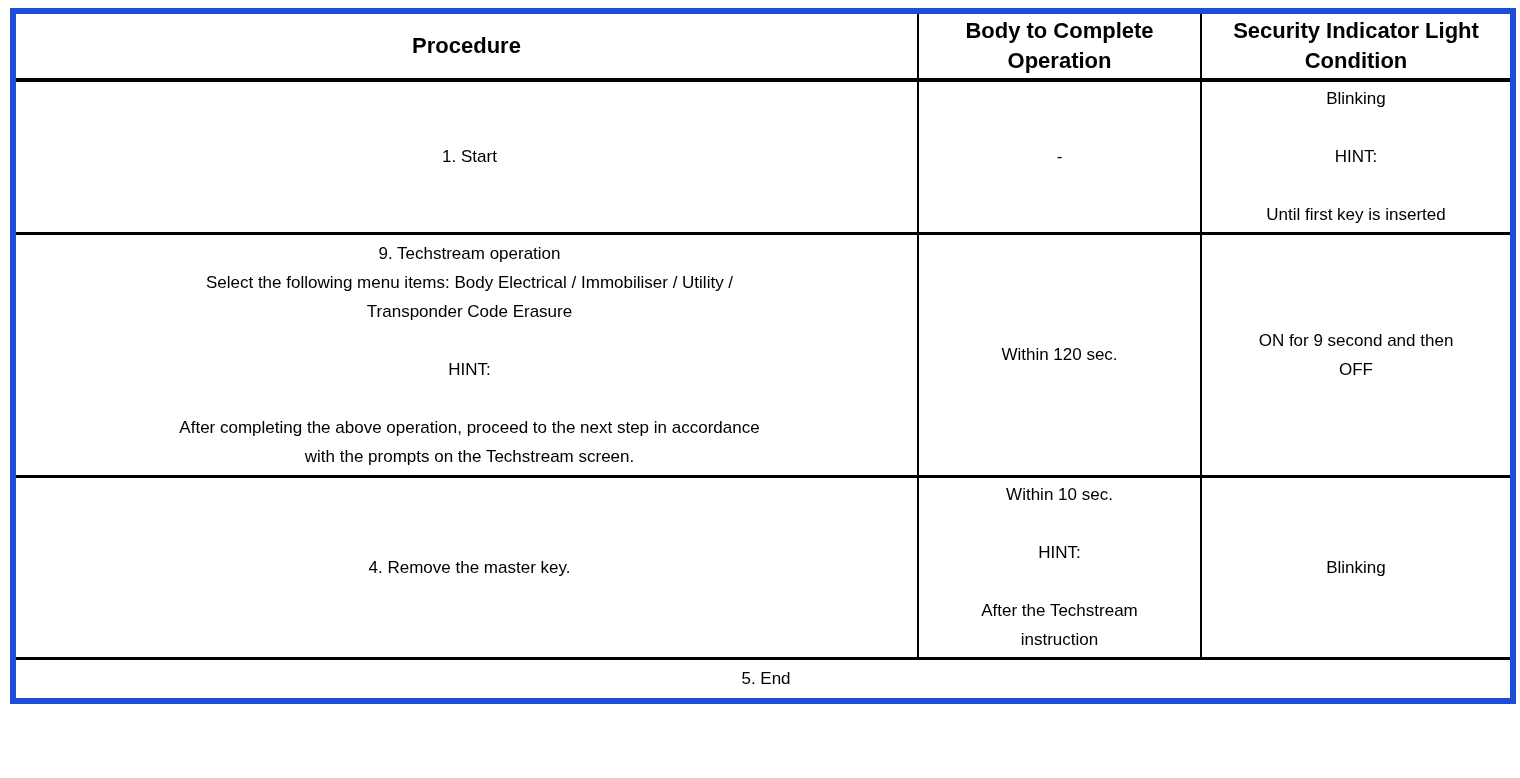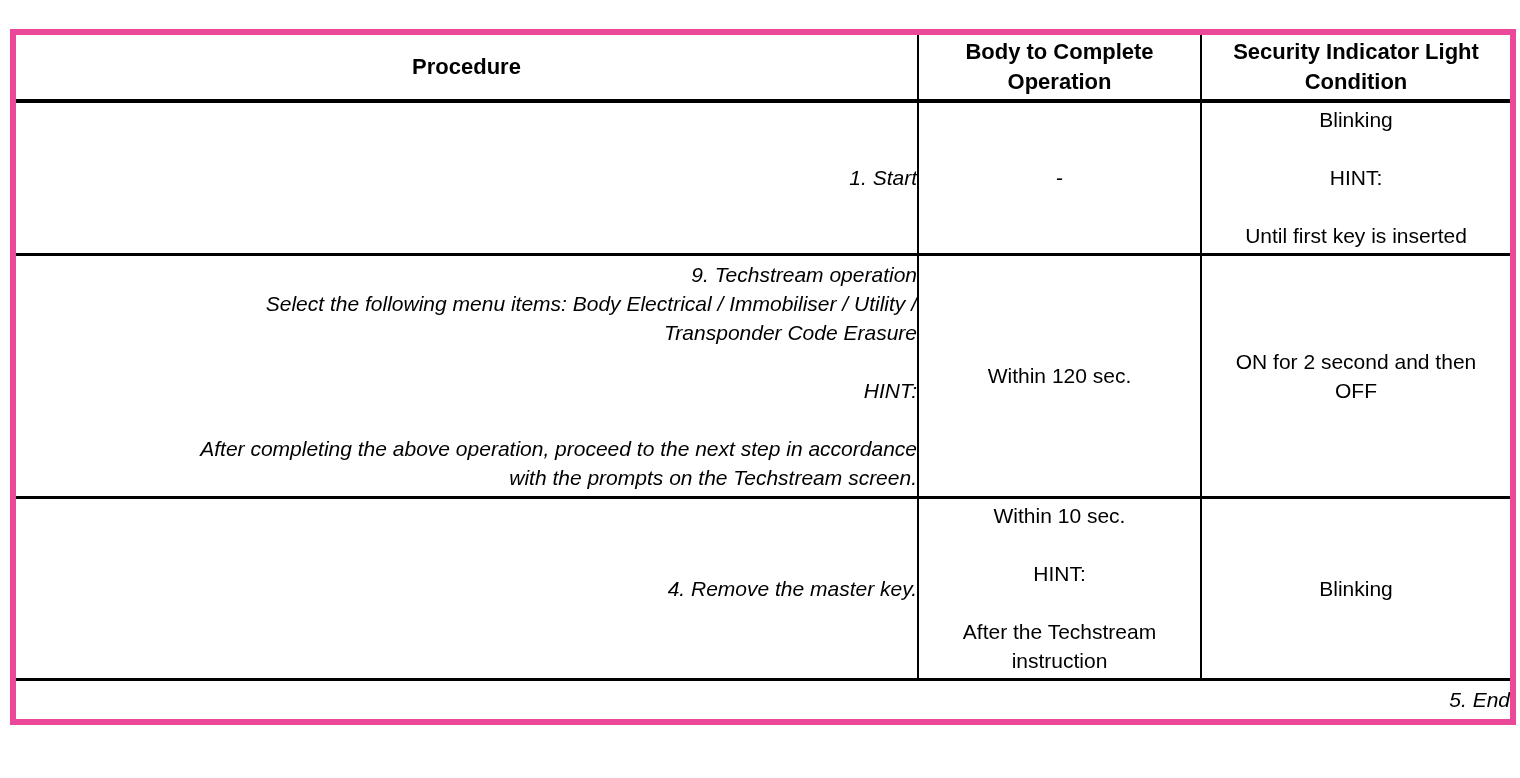--- a/index.html
+++ b/index.html
@@ -13,22 +13,21 @@
     width: 1520px;
     height: 778px;
     box-sizing: border-box;
     padding: 8px 10px 7px 10px;
     background: #ffffff;
   }
   table.proc-table {
     border-collapse: collapse;
     table-layout: fixed;
     width: 1500px;
-    border: 6px solid #ec4899;
-    margin-top: 21px;
+    border: 6px solid #1d4ed8;
   }
   col.c-procedure { width: 905px; }
   col.c-time      { width: 283px; }
   col.c-security  { width: 312px; }
 
   th, td {
     box-sizing: border-box;
     border-top: 3px solid #000000;
     border-bottom: 3px solid #000000;
     border-left: 2px solid #000000;
@@ -40,25 +39,25 @@
   }
   th {
     font-size: 22px;
     line-height: 30px;
     font-weight: bold;
     text-align: center;
     height: 69px;
     border-bottom-width: 4px;
   }
   td {
-    font-size: 21px;
+    font-size: 17px;
     line-height: 29px;
     font-weight: normal;
   }
-  td.cell-left   { text-align: right; padding-left: 6px; padding-right: 0; font-style: italic; }
+  td.cell-left   { text-align: center; padding-left: 6px; padding-right: 0; }
   td.cell-center { text-align: center; }
 
   tr.row-1 td { height: 153px; }
   tr.row-2 td { height: 72px;  }
   tr.row-3 td { height: 243px; }
   tr.row-4 td { height: 182px; }
   tr.row-5 td { height: 43px;  }
 </style>
 </head>
 <body>
@@ -92,21 +91,21 @@
       <tr class="row-3">
         <td class="cell-left">9. Techstream operation
 Select the following menu items: Body Electrical / Immobiliser / Utility /
 Transponder Code Erasure
 
 HINT:
 
 After completing the above operation, proceed to the next step in accordance
 with the prompts on the Techstream screen.</td>
         <td class="cell-center">Within 120 sec.</td>
-        <td class="cell-center">ON for 2 second and then
+        <td class="cell-center">ON for 9 second and then
 OFF</td>
       </tr>
       <tr class="row-4">
         <td class="cell-left">4. Remove the master key.</td>
         <td class="cell-center">Within 10 sec.
 
 HINT:
 
 After the Techstream
 instruction</td>

